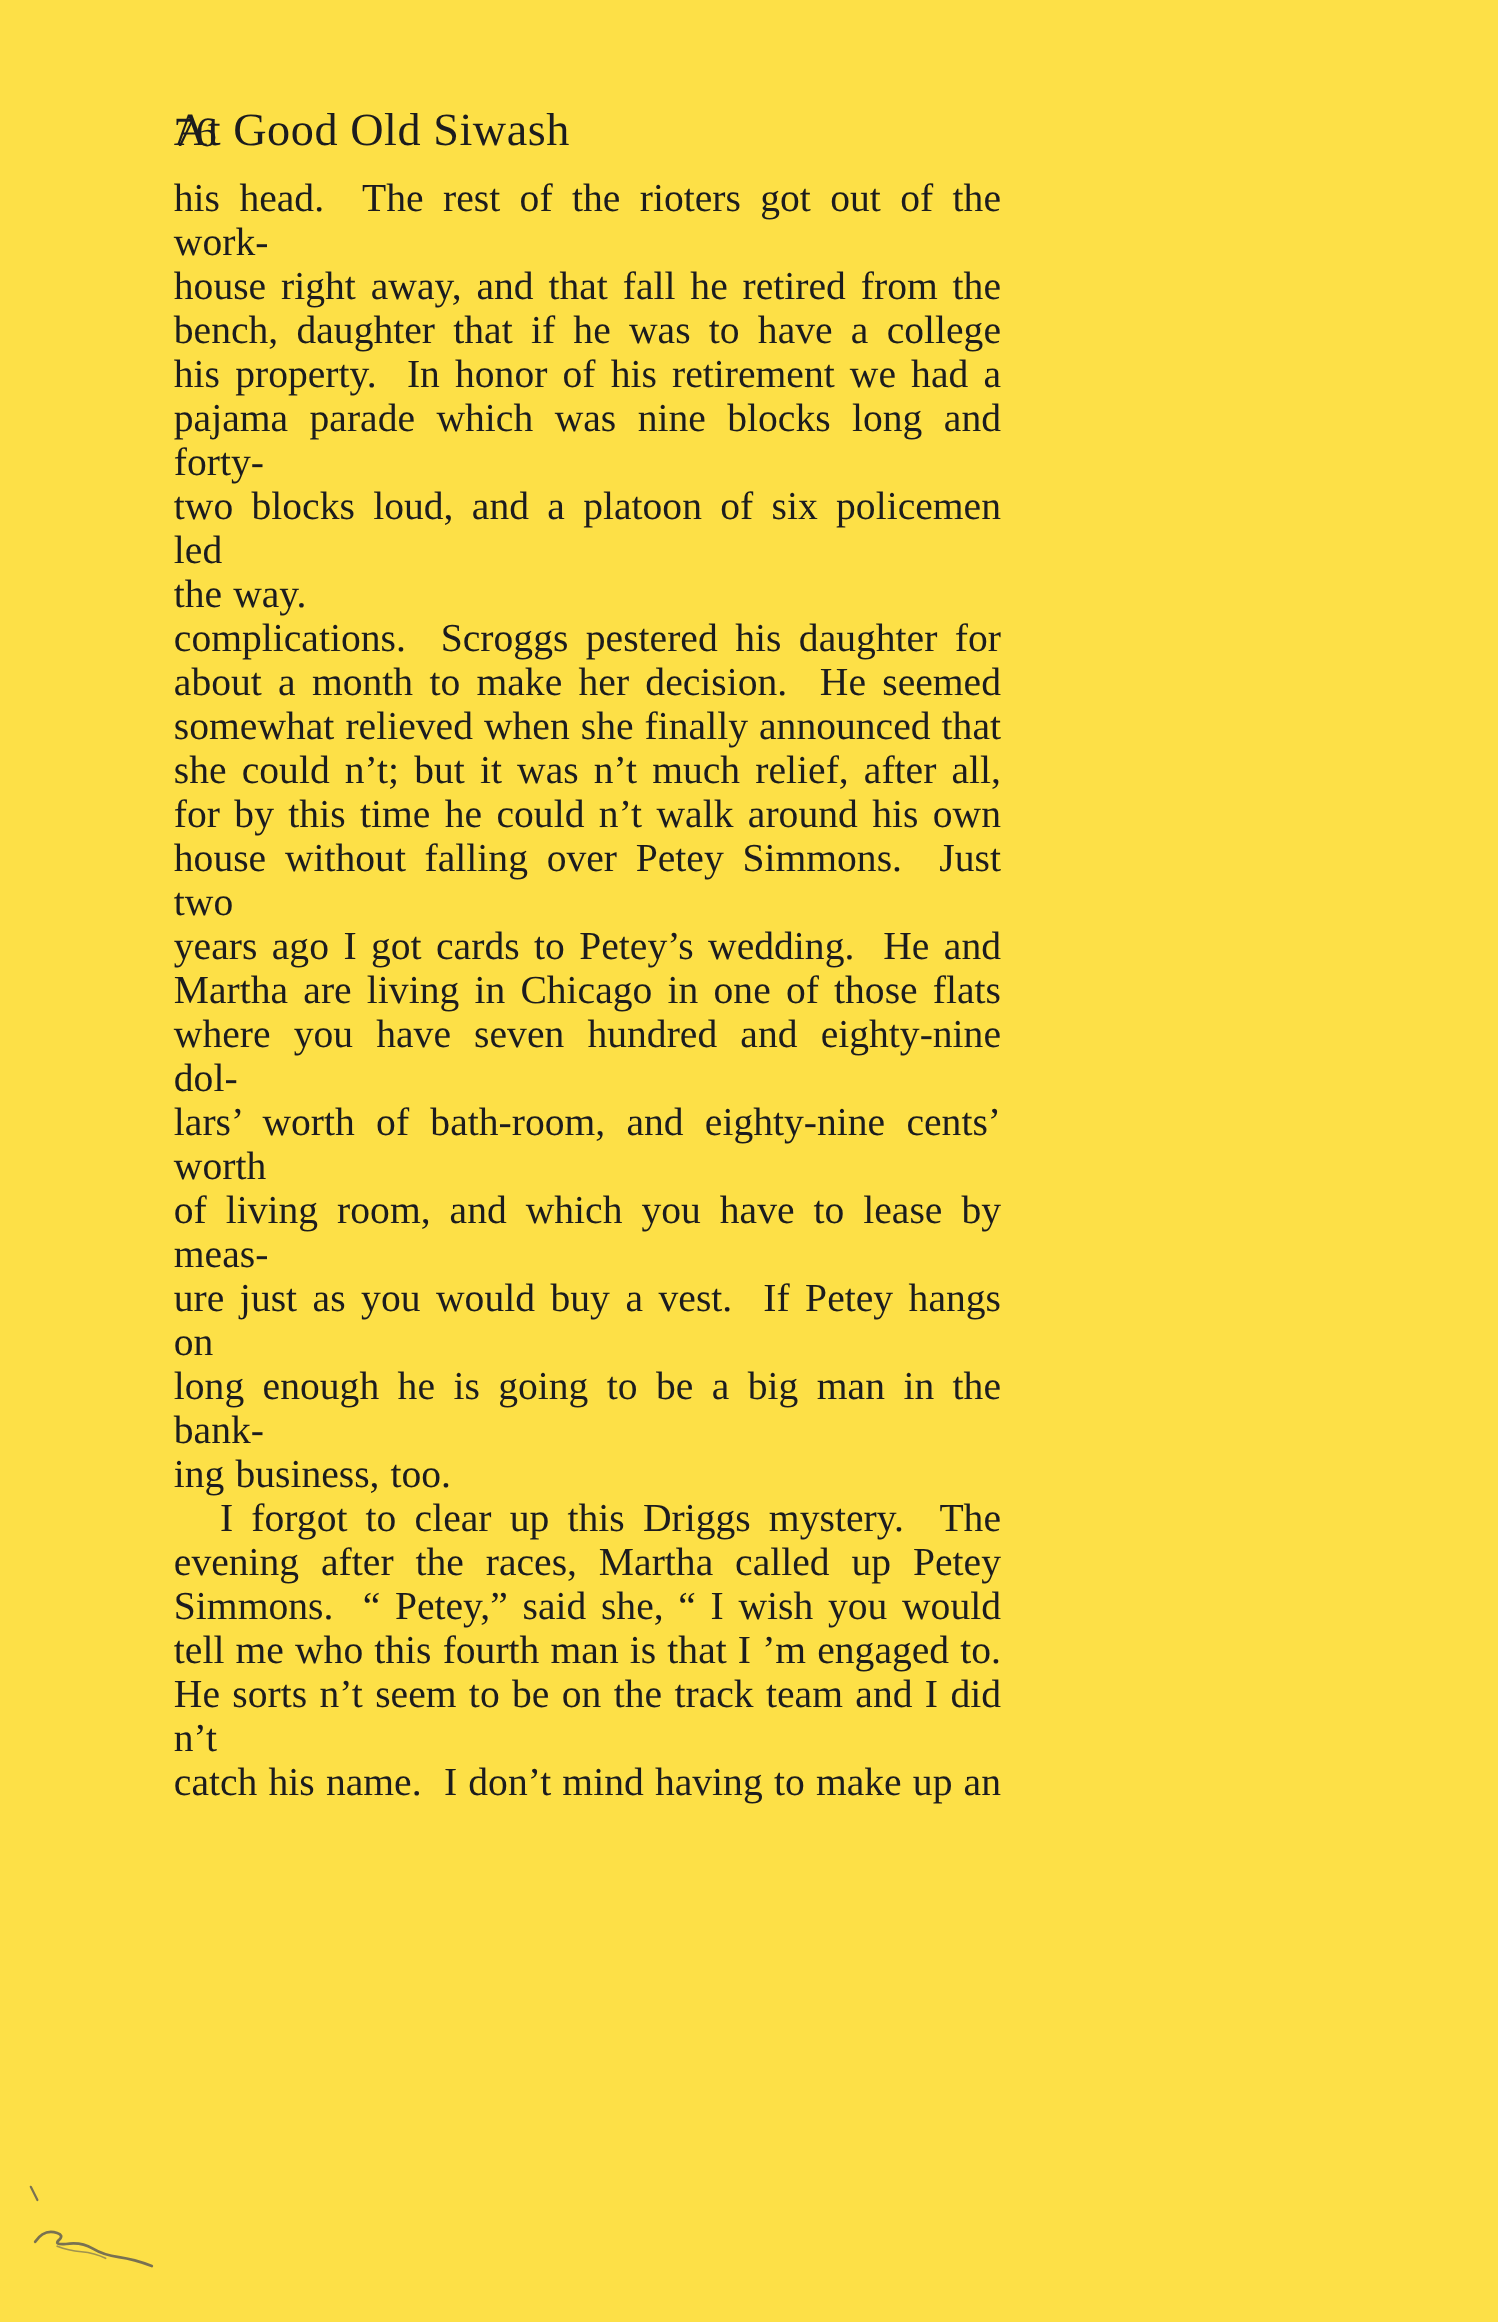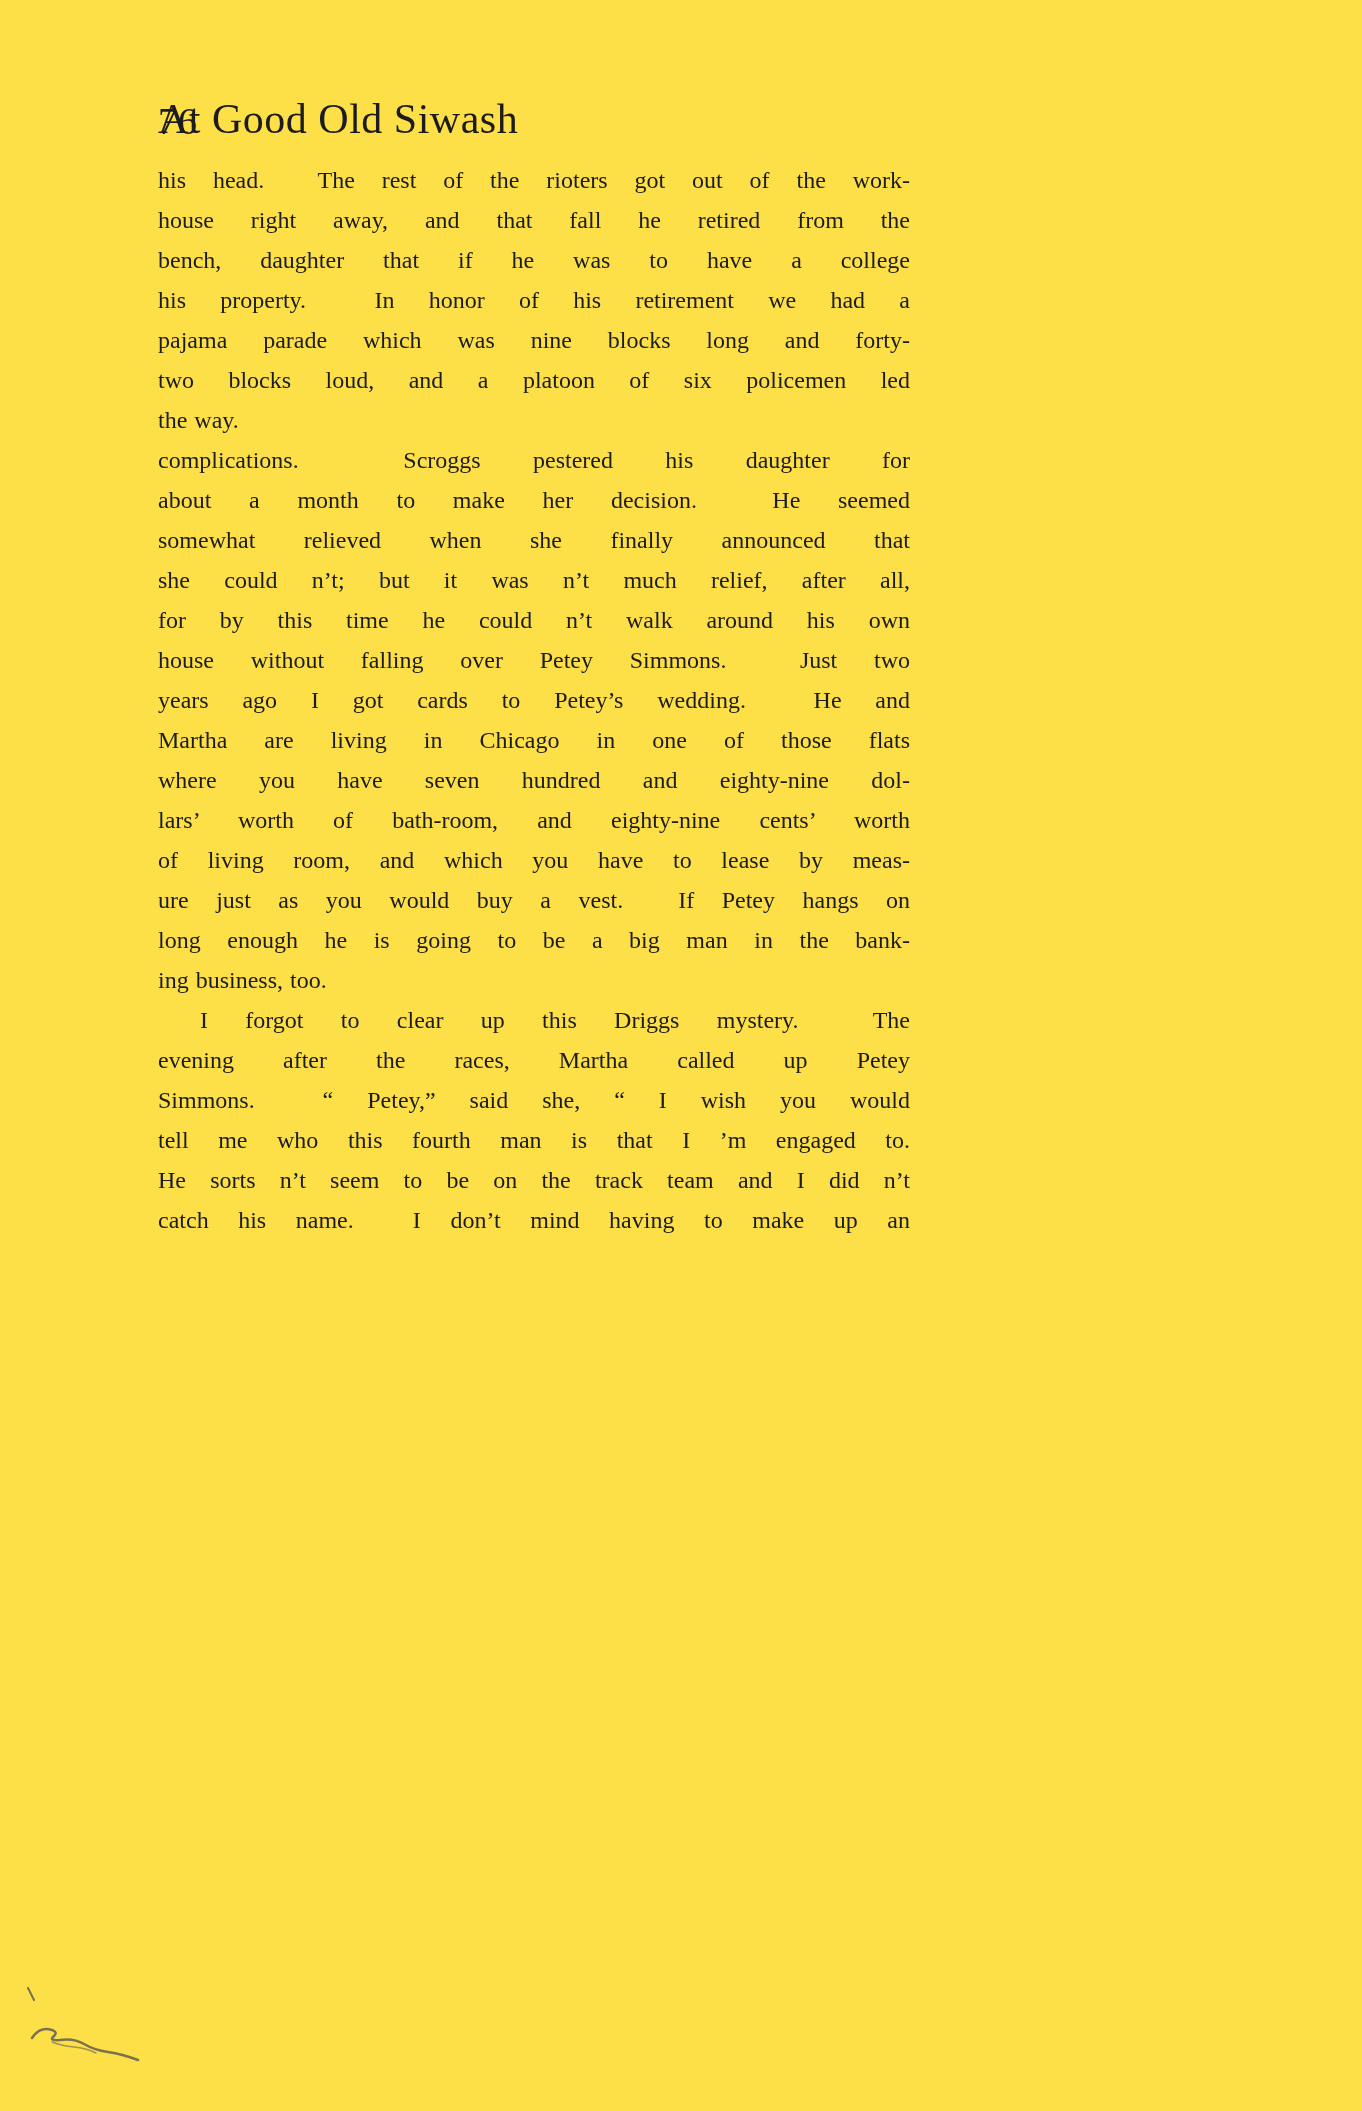--- a/index.html
+++ b/index.html
@@ -39,21 +39,21 @@
     font-size: 42px;
     letter-spacing: 0.5px;
   }
   .page-body {
     position: absolute;
     left: 158px;
     top: 160px;
     width: 752px;
   }
   .line {
-    font-size: 24px;
+    font-size: 36px;
     line-height: 40px;
     white-space: pre-wrap;
     text-align: justify;
     text-align-last: justify;
     word-spacing: 1px;
     font-family: Liberation Serif, serif;
   }
   .line.last-line {
     text-align-last: left;
   }

